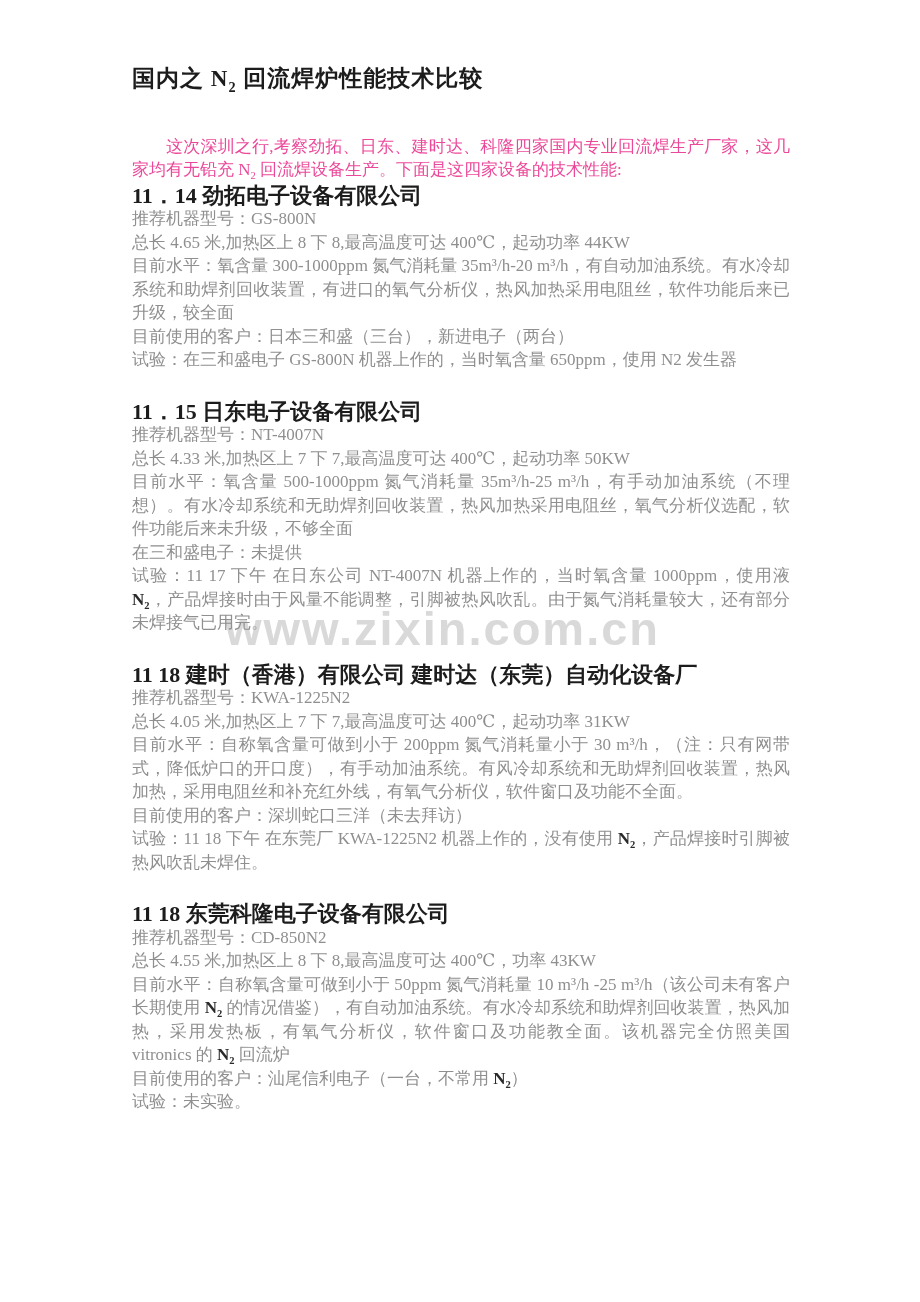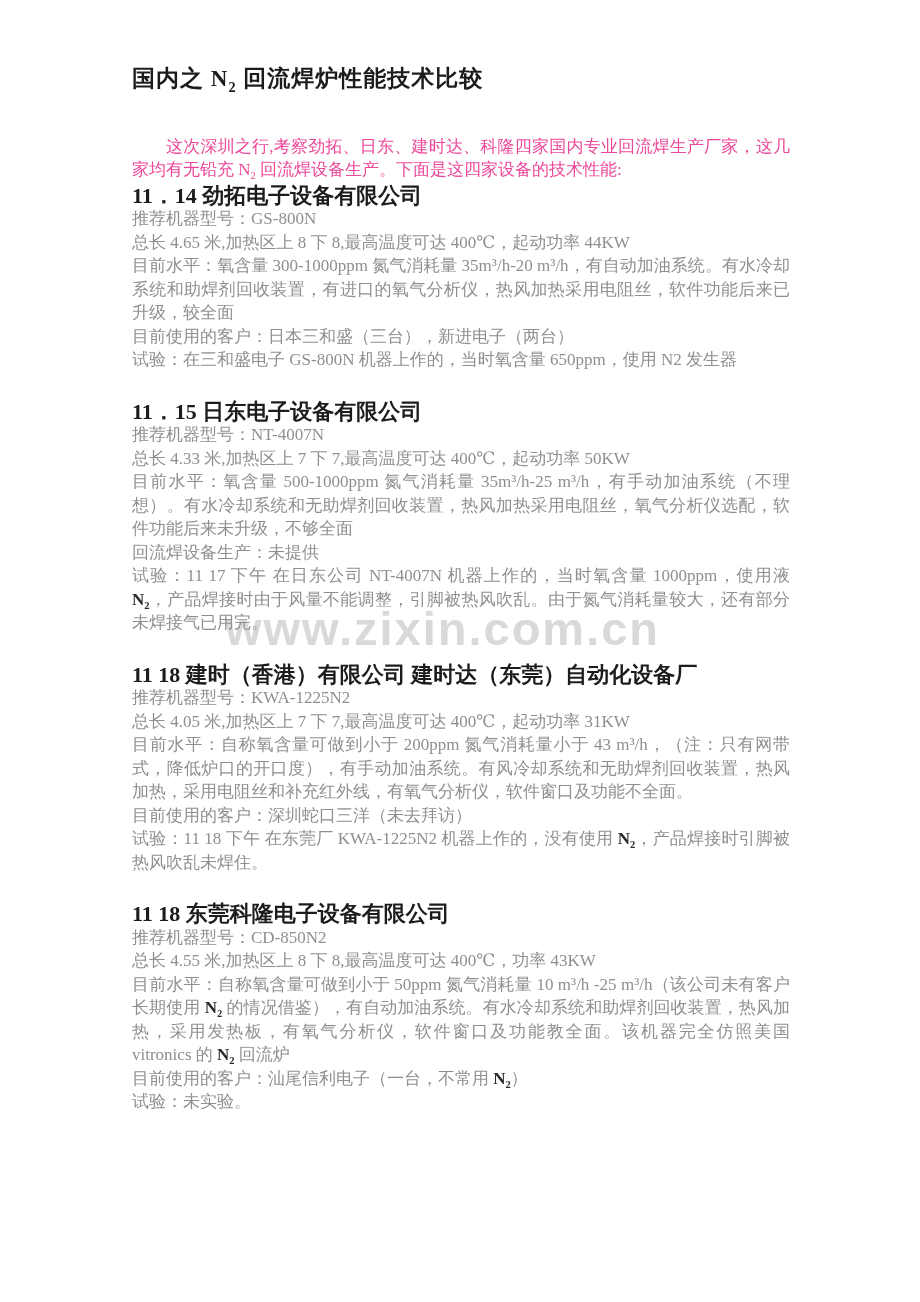--- a/index.html
+++ b/index.html
@@ -85,29 +85,29 @@
       <p class="para"><span>目前水平：氧含量 300-1000ppm 氮气消耗量 35m³/h-20 m³/h，有自动加油系统。有水冷却系统和助焊剂回收装置，有进口的氧气分析仪，热风加热采用电阻丝，软件功能后来已升级，较全面</span></p>
       <p class="para"><span>目前使用的客户：日本三和盛（三台），新进电子（两台）</span></p>
       <p class="para"><span>试验：在三和盛电子 GS-800N 机器上作的，当时氧含量 650ppm，使用 N2 发生器</span></p>
     </div>
 
     <div class="section">
       <h2 class="section-heading">11．15 日东电子设备有限公司</h2>
       <p class="para"><span>推荐机器型号：NT-4007N</span></p>
       <p class="para"><span>总长 4.33 米,加热区上 7 下 7,最高温度可达 400℃，起动功率 50KW</span></p>
       <p class="para"><span>目前水平：氧含量 500-1000ppm 氮气消耗量 35m³/h-25 m³/h，有手动加油系统（不理想）。有水冷却系统和无助焊剂回收装置，热风加热采用电阻丝，氧气分析仪选配，软件功能后来未升级，不够全面</span></p>
-      <p class="para"><span>回流焊设备生产：未提供</span></p>
+      <p class="para"><span>在三和盛电子：未提供</span></p>
       <p class="para"><span>试验：11 17 下午 在日东公司 NT-4007N 机器上作的，当时氧含量 1000ppm，使用液 </span><span class="b">N</span><sub class="b">2</sub><span>，产品焊接时由于风量不能调整，引脚被热风吹乱。由于氮气消耗量较大，还有部分未焊接气已用完。</span></p>
     </div>
 
     <div class="section">
       <h2 class="section-heading">11 18 建时（香港）有限公司 建时达（东莞）自动化设备厂</h2>
       <p class="para"><span>推荐机器型号：KWA-1225N2</span></p>
       <p class="para"><span>总长 4.05 米,加热区上 7 下 7,最高温度可达 400℃，起动功率 31KW</span></p>
-      <p class="para"><span>目前水平：自称氧含量可做到小于 200ppm 氮气消耗量小于 43 m³/h，（注：只有网带式，降低炉口的开口度），有手动加油系统。有风冷却系统和无助焊剂回收装置，热风加热，采用电阻丝和补充红外线，有氧气分析仪，软件窗口及功能不全面。</span></p>
+      <p class="para"><span>目前水平：自称氧含量可做到小于 200ppm 氮气消耗量小于 30 m³/h，（注：只有网带式，降低炉口的开口度），有手动加油系统。有风冷却系统和无助焊剂回收装置，热风加热，采用电阻丝和补充红外线，有氧气分析仪，软件窗口及功能不全面。</span></p>
       <p class="para"><span>目前使用的客户：深圳蛇口三洋（未去拜访）</span></p>
       <p class="para"><span>试验：11 18 下午 在东莞厂 KWA-1225N2 机器上作的，没有使用 </span><span class="b">N</span><sub class="b">2</sub><span>，产品焊接时引脚被热风吹乱未焊住。</span></p>
     </div>
 
     <div class="section">
       <h2 class="section-heading">11 18 东莞科隆电子设备有限公司</h2>
       <p class="para"><span>推荐机器型号：CD-850N2</span></p>
       <p class="para"><span>总长 4.55 米,加热区上 8 下 8,最高温度可达 400℃，功率 43KW</span></p>
       <p class="para"><span>目前水平：自称氧含量可做到小于 50ppm 氮气消耗量 10 m³/h -25 m³/h（该公司未有客户长期使用 </span><span class="b">N</span><sub class="b">2</sub><span> 的情况借鉴），有自动加油系统。有水冷却系统和助焊剂回收装置，热风加热，采用发热板，有氧气分析仪，软件窗口及功能教全面。该机器完全仿照美国 vitronics 的 </span><span class="b">N</span><sub class="b">2</sub><span> 回流炉</span></p>
       <p class="para"><span>目前使用的客户：汕尾信利电子（一台，不常用 </span><span class="b">N</span><sub class="b">2</sub><span>）</span></p>

